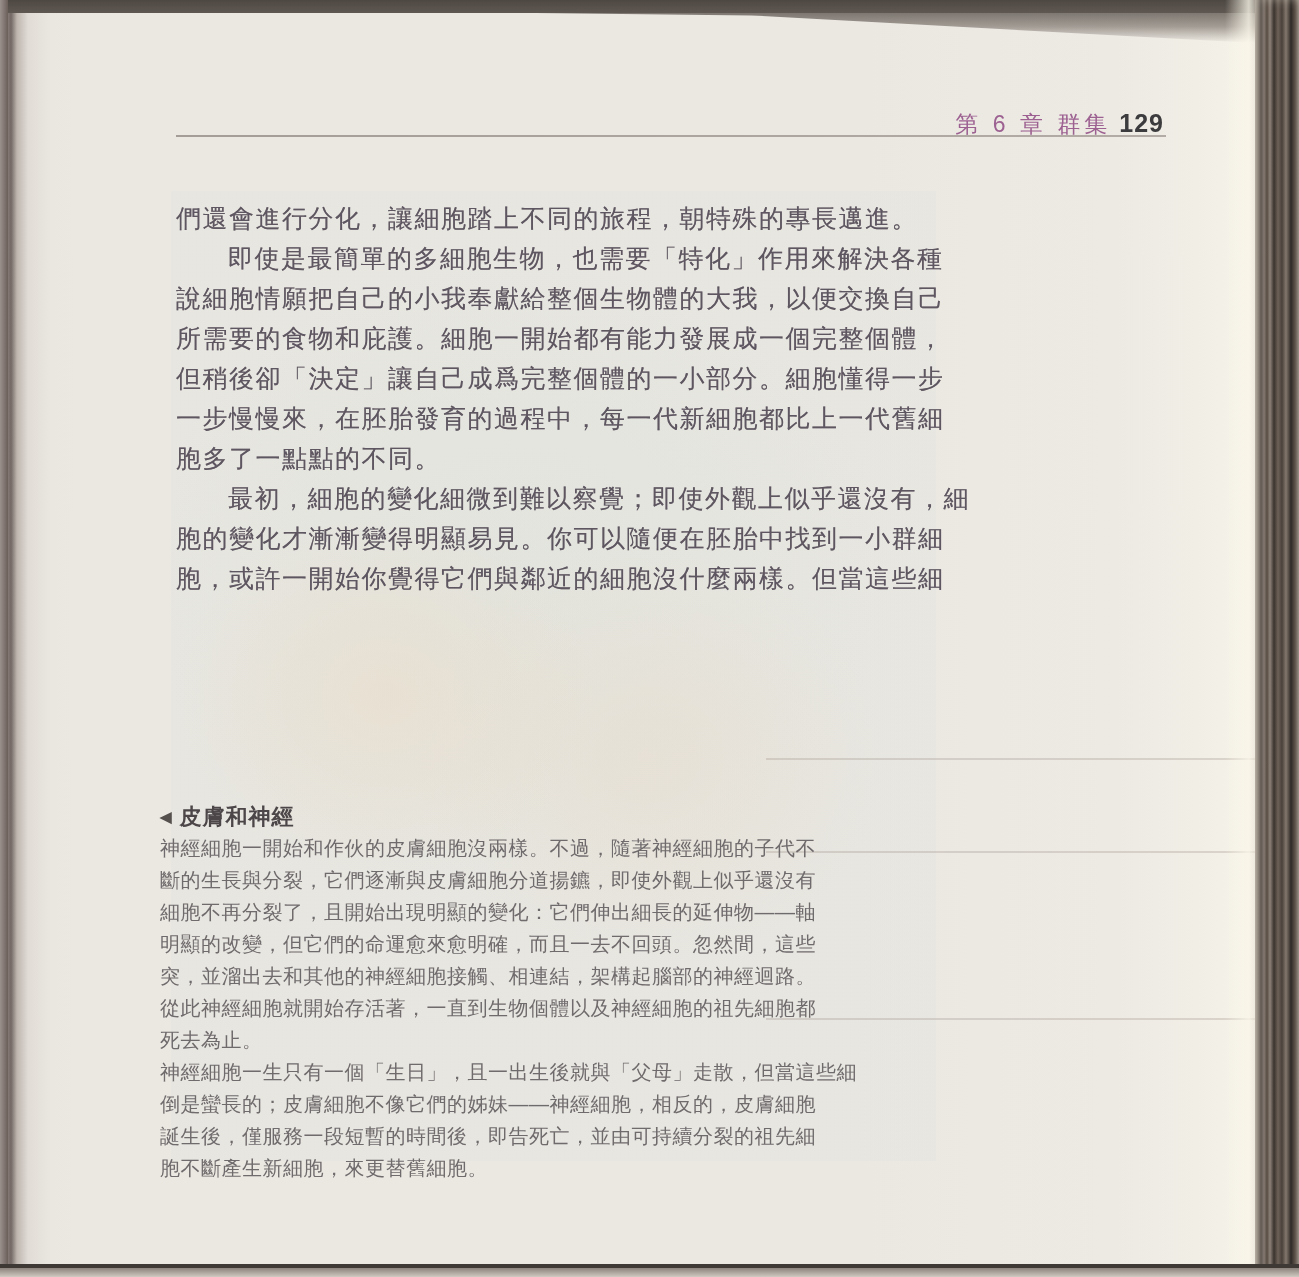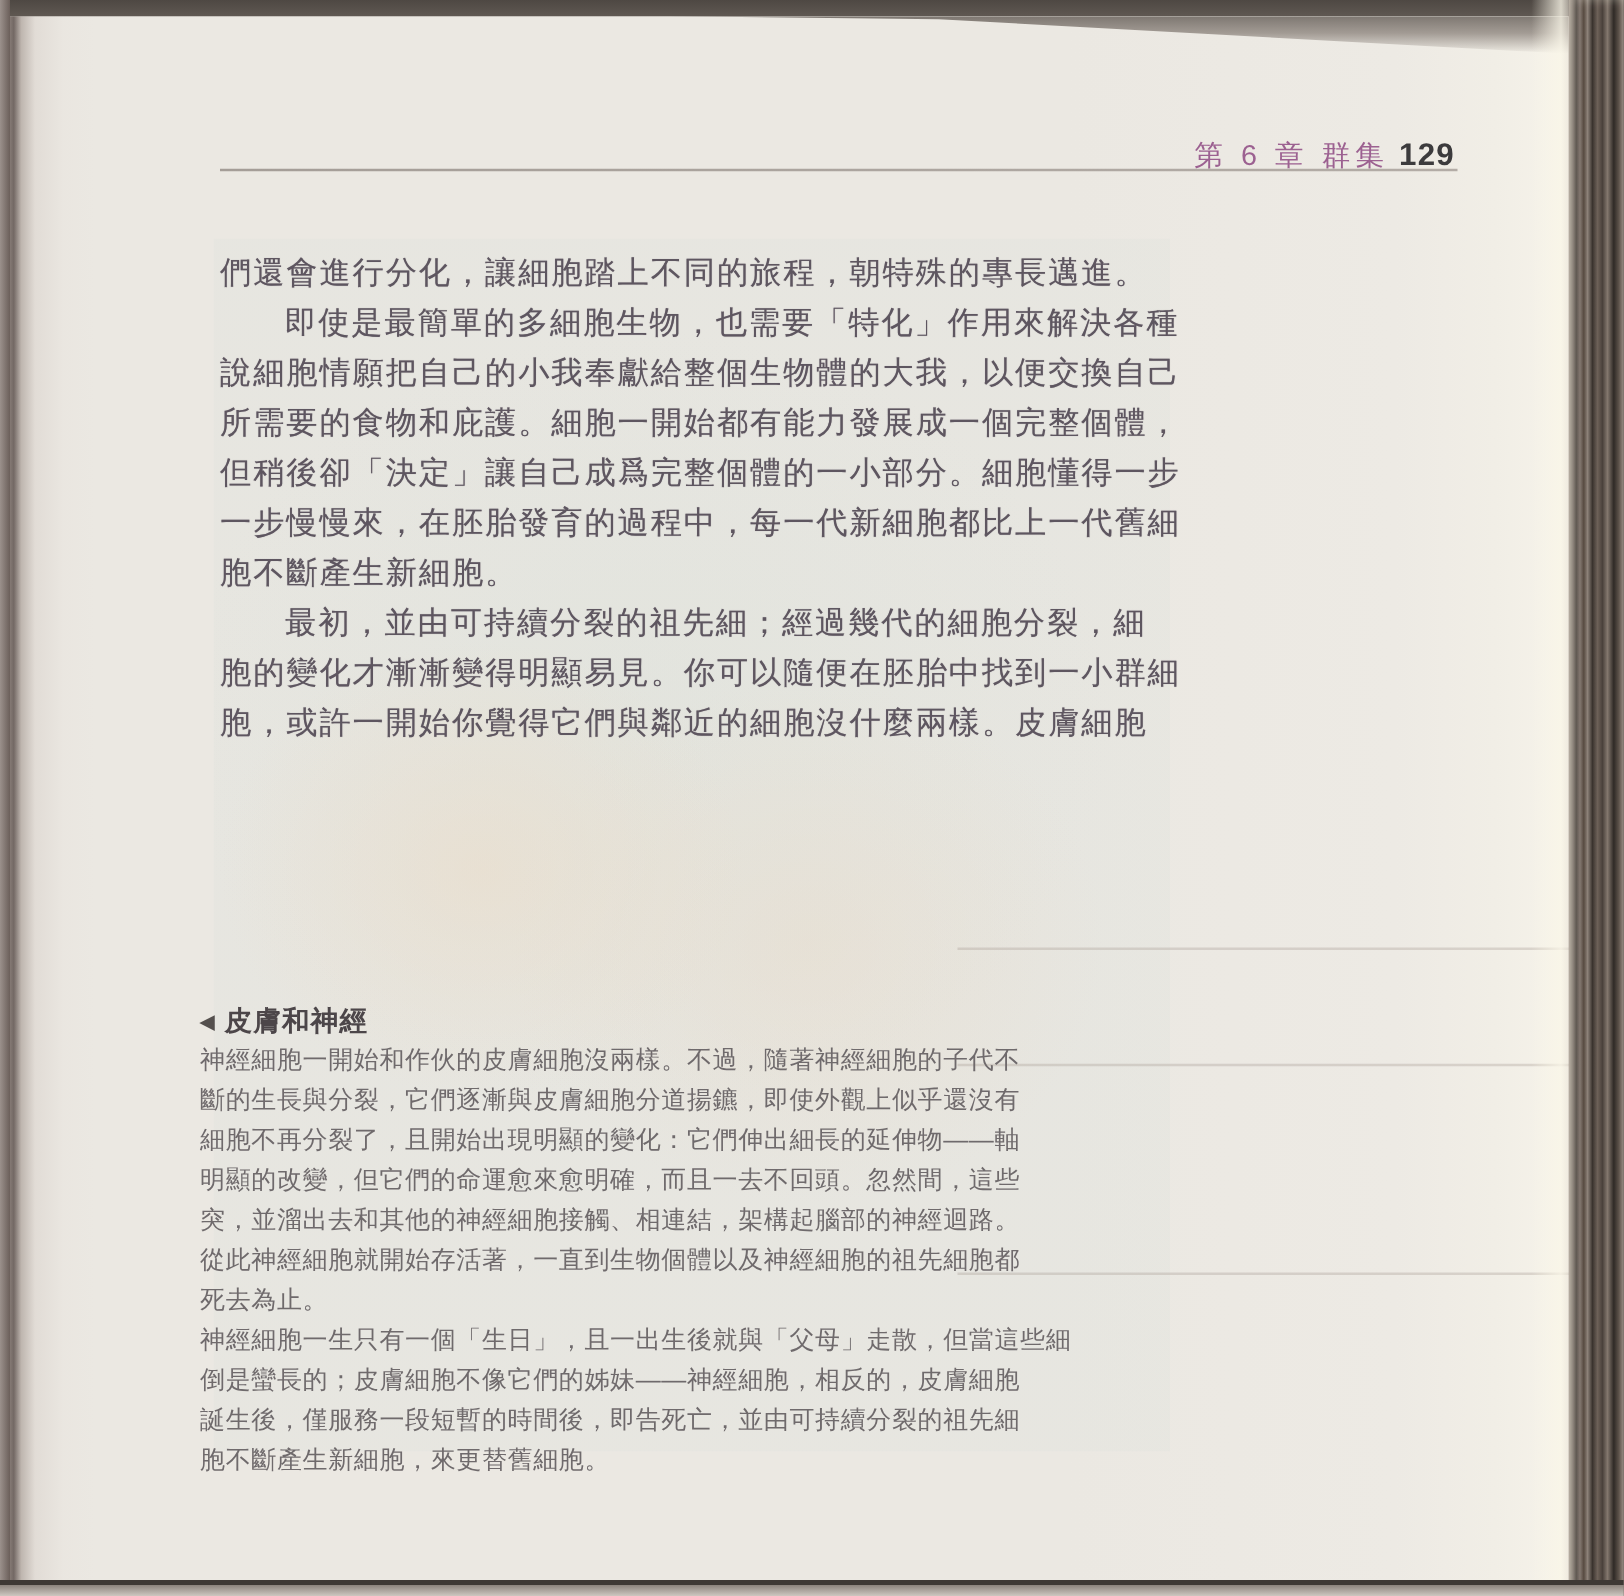--- a/index.html
+++ b/index.html
@@ -176,24 +176,24 @@
     </div>
     <div class="rule"></div>
 
     <div class="bodytext">
       <div class="line">們還會進行分化，讓細胞踏上不同的旅程，朝特殊的專長邁進。</div>
       <div class="line indent">即使是最簡單的多細胞生物，也需要「特化」作用來解決各種</div>
       <div class="line">說細胞情願把自己的小我奉獻給整個生物體的大我，以便交換自己</div>
       <div class="line">所需要的食物和庇護。細胞一開始都有能力發展成一個完整個體，</div>
       <div class="line">但稍後卻「決定」讓自己成爲完整個體的一小部分。細胞懂得一步</div>
       <div class="line">一步慢慢來，在胚胎發育的過程中，每一代新細胞都比上一代舊細</div>
-      <div class="line">胞不斷產生新細胞。</div>
-      <div class="line indent">最初，並由可持續分裂的祖先細；經過幾代的細胞分裂，細</div>
+      <div class="line">胞多了一點點的不同。</div>
+      <div class="line indent">最初，細胞的變化細微到難以察覺；即使外觀上似乎還沒有，細</div>
       <div class="line">胞的變化才漸漸變得明顯易見。你可以隨便在胚胎中找到一小群細</div>
-      <div class="line">胞，或許一開始你覺得它們與鄰近的細胞沒什麼兩樣。皮膚細胞</div>
+      <div class="line">胞，或許一開始你覺得它們與鄰近的細胞沒什麼兩樣。但當這些細</div>
     </div>
 
     <div class="caption">
       <div class="caption-head">
         <span class="tri">◀</span><span>皮膚和神經</span>
       </div>
       <div class="cline">神經細胞一開始和作伙的皮膚細胞沒兩樣。不過，隨著神經細胞的子代不</div>
       <div class="cline">斷的生長與分裂，它們逐漸與皮膚細胞分道揚鑣，即使外觀上似乎還沒有</div>
       <div class="cline">細胞不再分裂了，且開始出現明顯的變化：它們伸出細長的延伸物——軸</div>
       <div class="cline">明顯的改變，但它們的命運愈來愈明確，而且一去不回頭。忽然間，這些</div>

